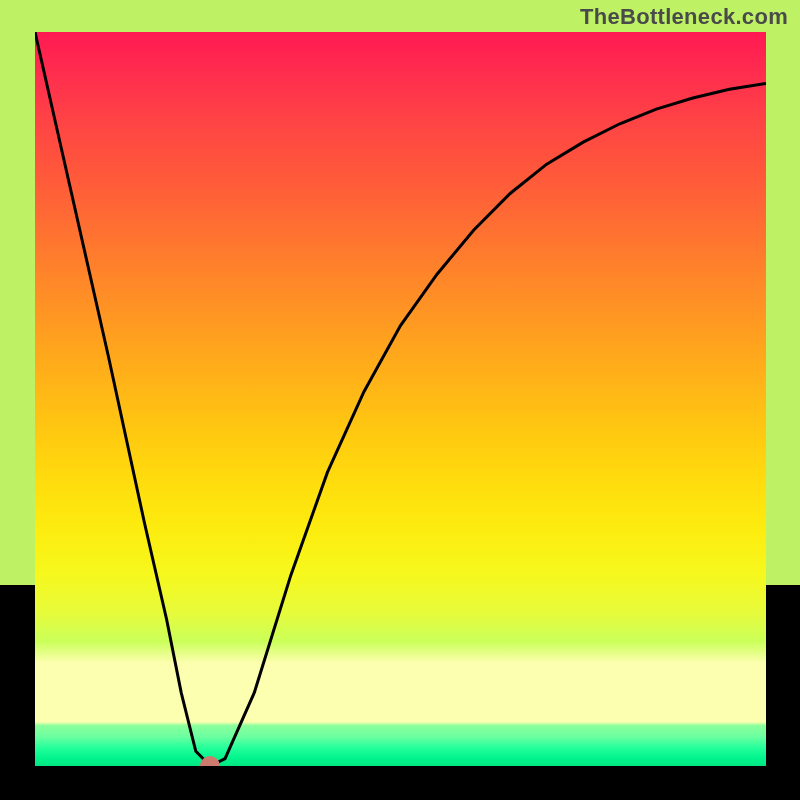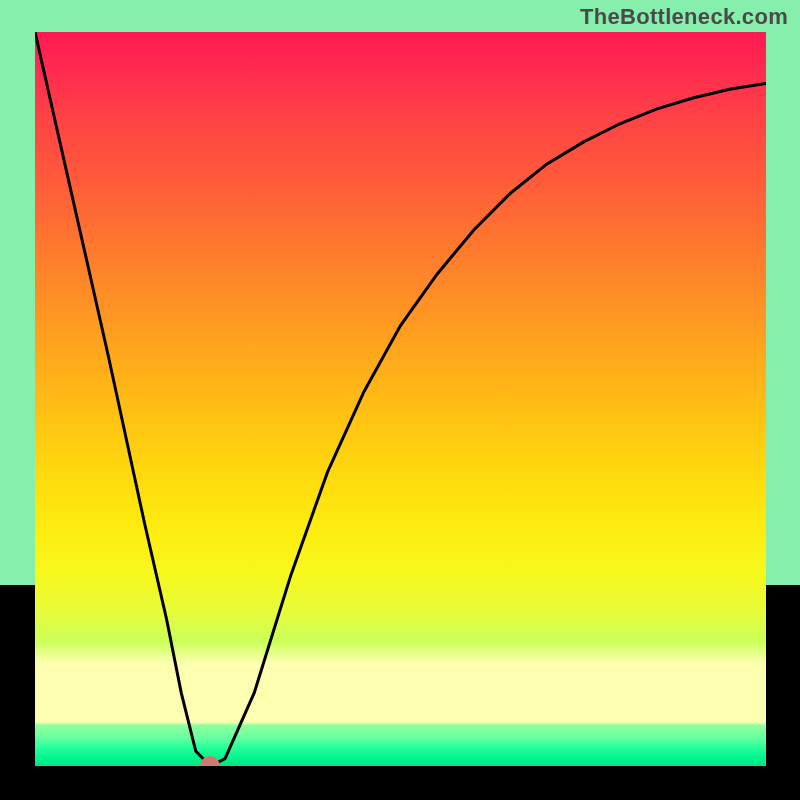--- a/index.html
+++ b/index.html
@@ -8,21 +8,21 @@
     width: 800px;
     height: 800px;
     overflow: hidden;
     background: #000;
     font-family: Arial, Helvetica, sans-serif;
   }
   .frame {
     position: relative;
     width: 800px;
     height: 585px;
-    background: #86efac;
+    background: #bef264;
   }
   .attribution {
     position: absolute;
     top: 4px;
     right: 12px;
     color: #4a4a4a;
     font-size: 22px;
     font-weight: bold;
     letter-spacing: 0.3px;
   }

